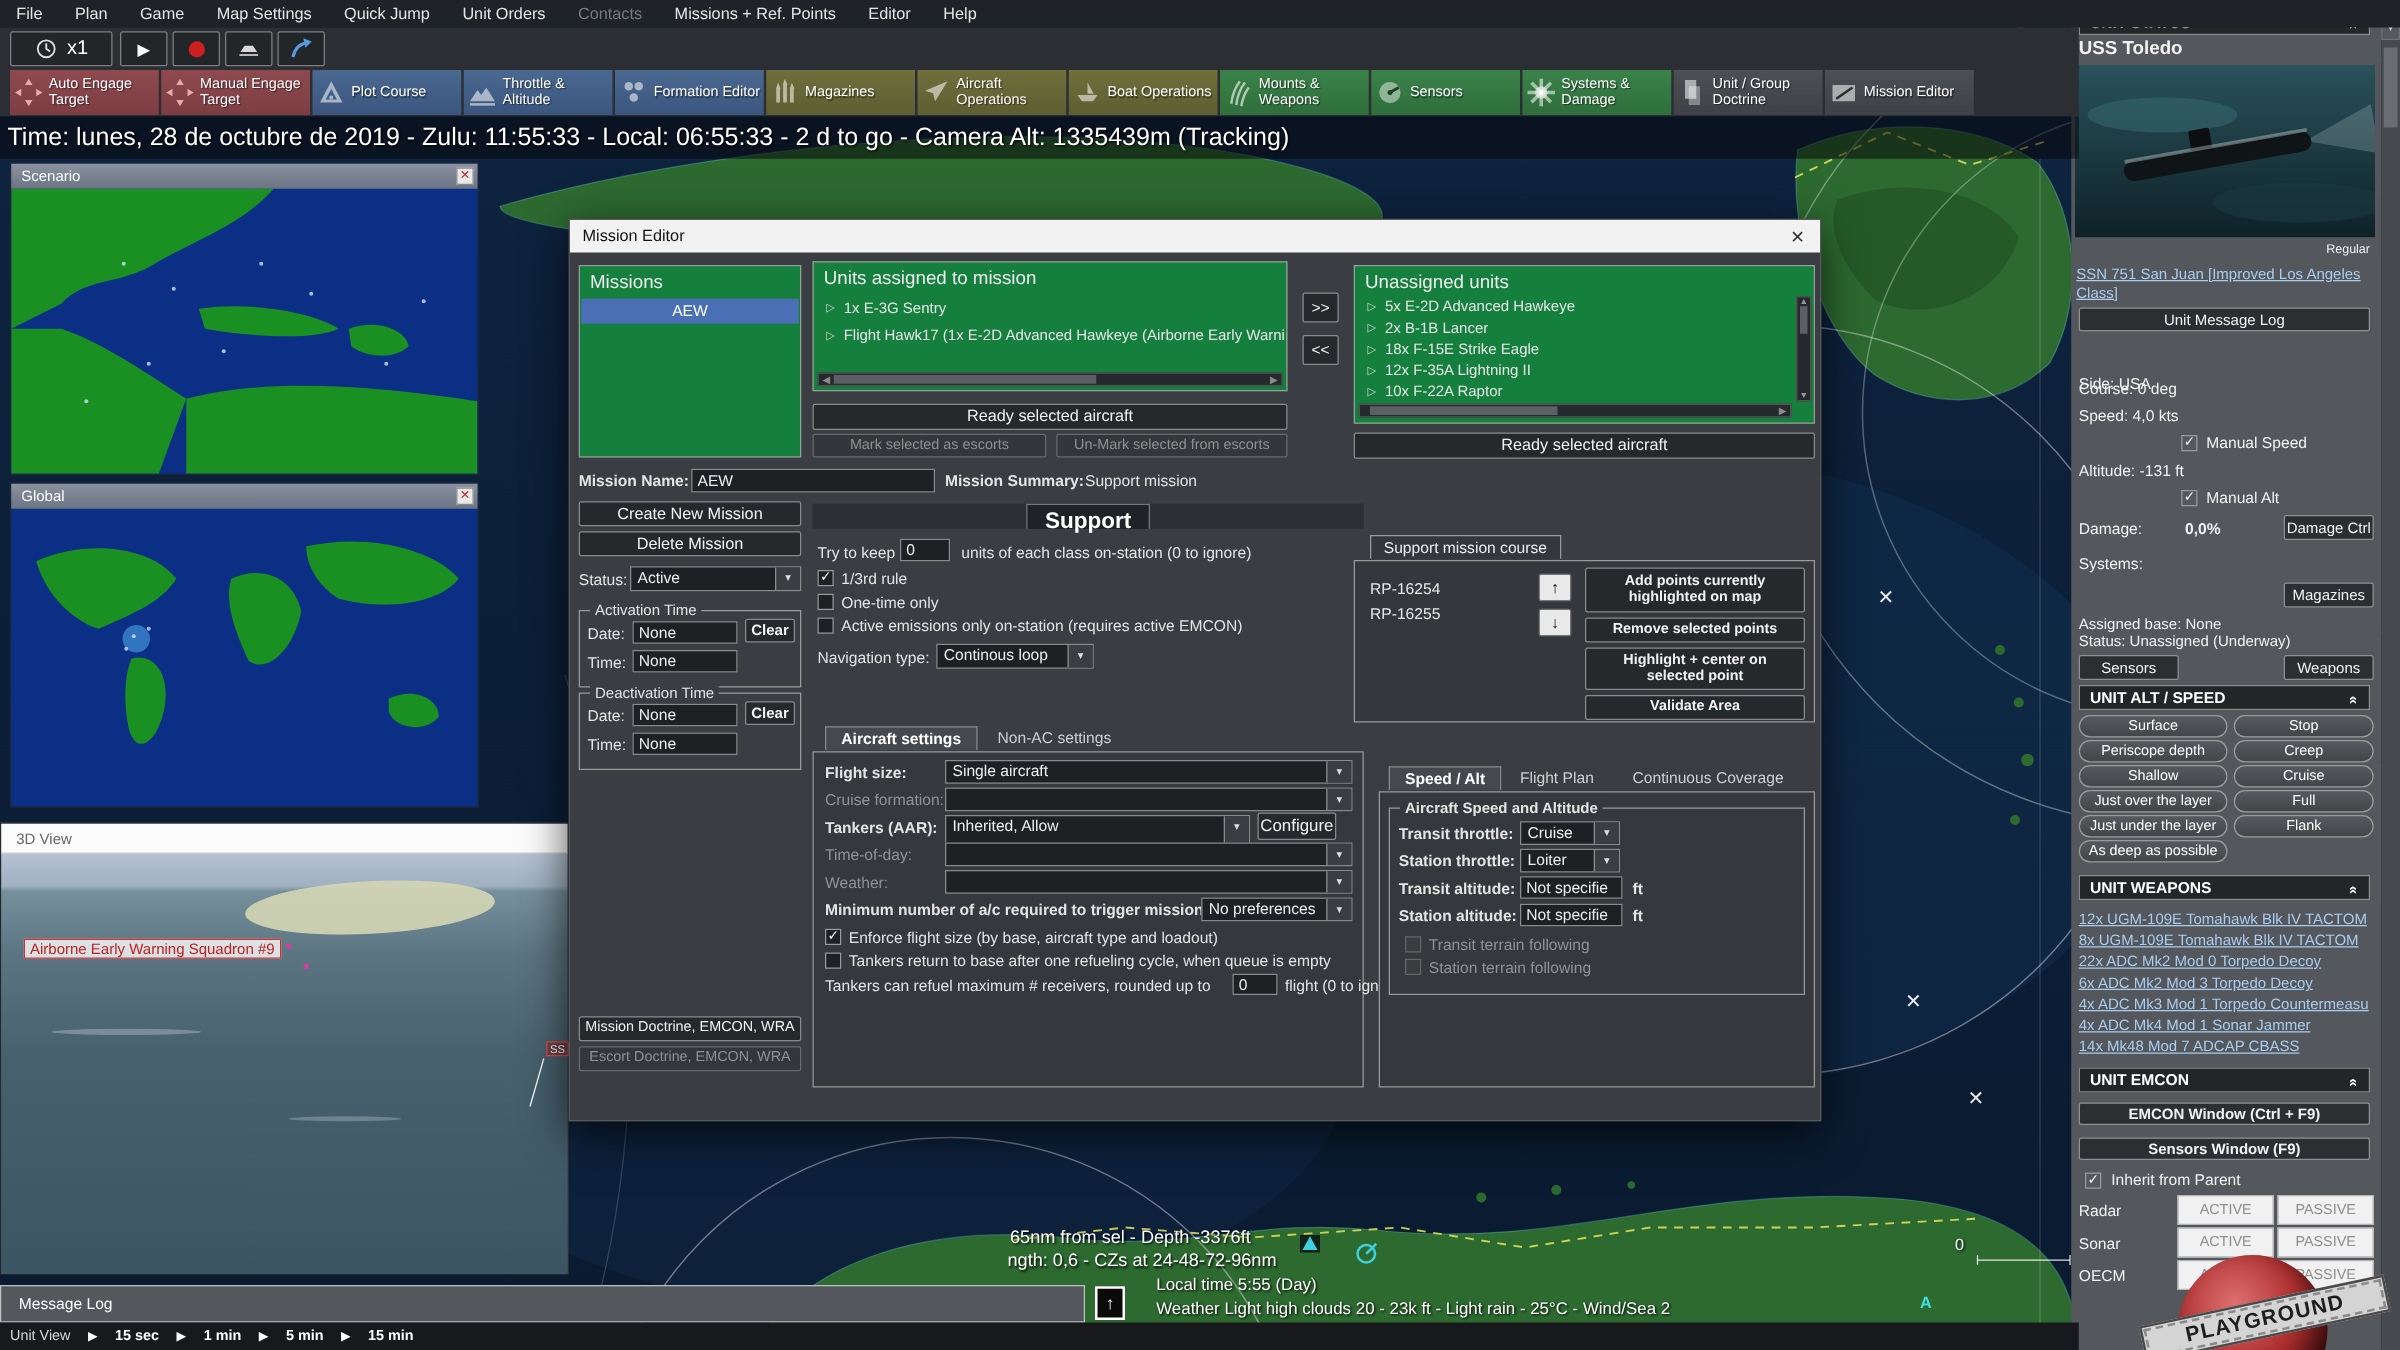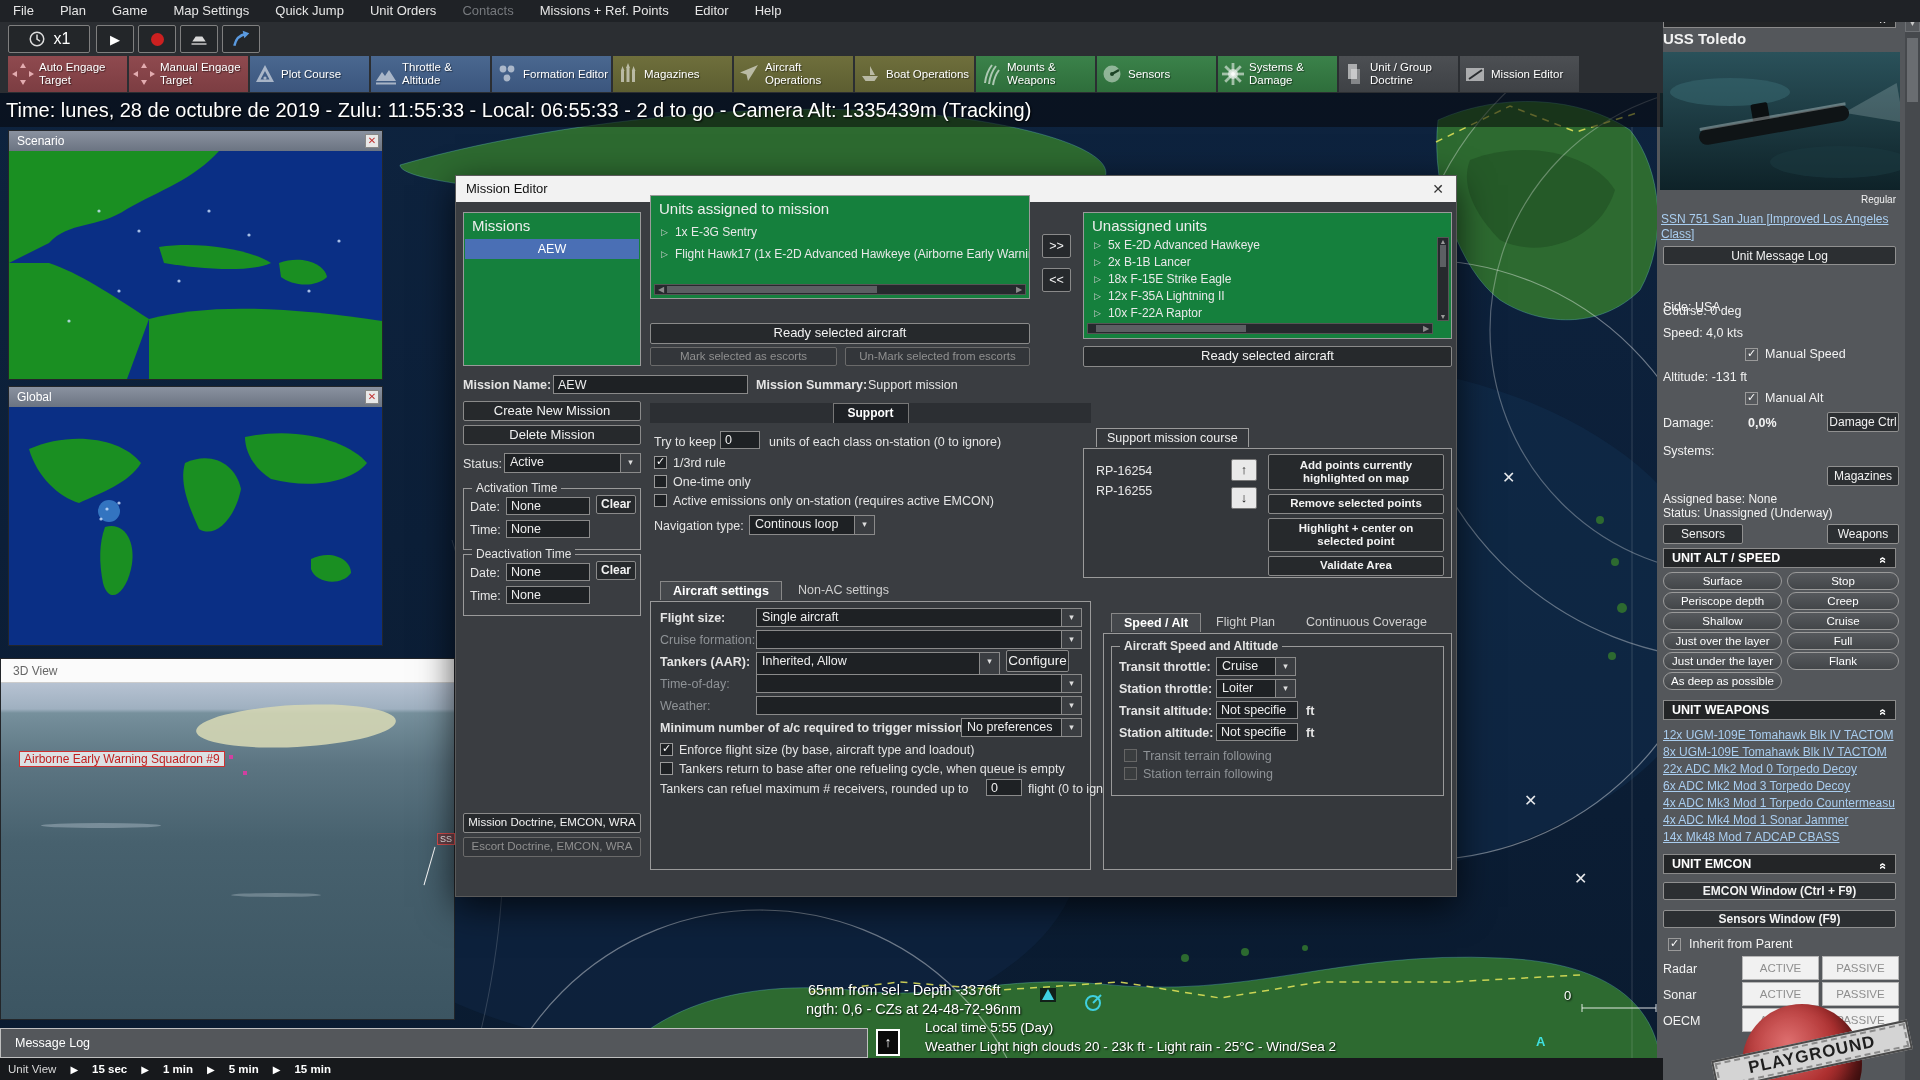--- a/index.html
+++ b/index.html
@@ -50,21 +50,21 @@
 .combo{position:absolute;background:#1e2124;border:1px solid #8a8a8a;color:#eee;font-size:12.5px;display:flex;align-items:stretch;cursor:pointer}
 .combo .val{flex:1;padding:1px 5px;overflow:hidden;white-space:nowrap}
 .combo .chev{width:20px;background:#3a3d41;border-left:1px solid #8a8a8a;color:#ddd;text-align:center;font-size:9px;line-height:17px}
 .cb{position:absolute;width:13px;height:13px;background:#1e2124;border:1px solid #9a9a9a;cursor:pointer}
 .cb.on::after{content:"✓";color:#fff;font-size:11px;position:absolute;left:1px;top:-2px}
 .cb.gray{background:#55585c;border-color:#9a9a9a}
 .cb.dis{border-color:#666;background:#3a3d3f;cursor:default}
 .grp{position:absolute;border:1px solid #9a9a9a}
 .grp .gt{position:absolute;top:-8px;left:8px;background:#3a3d41;padding:0 4px;font-size:12px;color:#e4e4e4;white-space:nowrap}
 .tabstrip{position:absolute;background:#2c2f33;display:flex;justify-content:center}
-.dtab{font-size:12px;color:#cfcfcf;padding:2px 14px;white-space:nowrap;cursor:pointer}
+.dtab{font-size:18px;color:#cfcfcf;padding:2px 14px;white-space:nowrap;cursor:pointer}
 .dtab.act{background:#1f2226;color:#fff;font-weight:bold;border:1px solid #777;border-bottom:none}
 .ttab{position:absolute;font-size:12.5px;color:#cfcfcf;padding:2px 12px;white-space:nowrap;cursor:pointer}
 .ttab.act{background:#45484c;color:#fff;font-weight:bold;border:1px solid #888;border-bottom:none}
 .ctab{position:absolute;background:#34373b;border:1px solid #9a9a9a;border-bottom:none;padding:2px 10px;font-size:12.5px;color:#eee;white-space:nowrap}
 .scrollh{position:absolute;height:11px;background:#26292d;border:1px solid #555;display:flex;align-items:center}
 .scrollh .th{height:7px;background:#5c5f63}
 .sarrow{color:#8a8a8a;font-size:8px;width:12px;text-align:center;flex:0 0 12px}
 .scrollv{position:absolute;width:12px;background:#26292d;border:1px solid #555;display:flex;flex-direction:column;align-items:center}
 .scrollv .tv{width:6px;background:#5c5f63}
 .updn{position:absolute;width:26px;height:22px;background:#e9e9e9;border:1px solid #777;color:#111;font-size:13px;text-align:center;line-height:20px;border-radius:2px;cursor:pointer}
@@ -367,21 +367,21 @@
     <div class="dlg-title">
       <span>Mission Editor</span>
       <span class="dlg-close">✕</span>
     </div>
 
     <div class="dpanel" style="left:7px;top:36px;width:178px;height:154px">
       <div class="phead">Missions</div>
       <div class="selrow" style="left:1px;right:1px;top:26px">AEW</div>
     </div>
 
-    <div class="dpanel" style="left:194px;top:19px;width:380px;height:104px">
+    <div class="dpanel" style="left:194px;top:33px;width:380px;height:104px">
       <div class="phead">Units assigned to mission</div>
       <div class="titem" style="left:10px;top:29px">
         <span class="ar">▷</span>
         <span>1x E-3G Sentry</span>
       </div>
       <div class="titem" style="left:10px;top:51px">
         <span class="ar">▷</span>
         <span>Flight Hawk17 (1x E-2D Advanced Hawkeye (Airborne Early Warning (A</span>
       </div>
       <div class="scrollh" style="left:3px;top:88px;width:372px">

